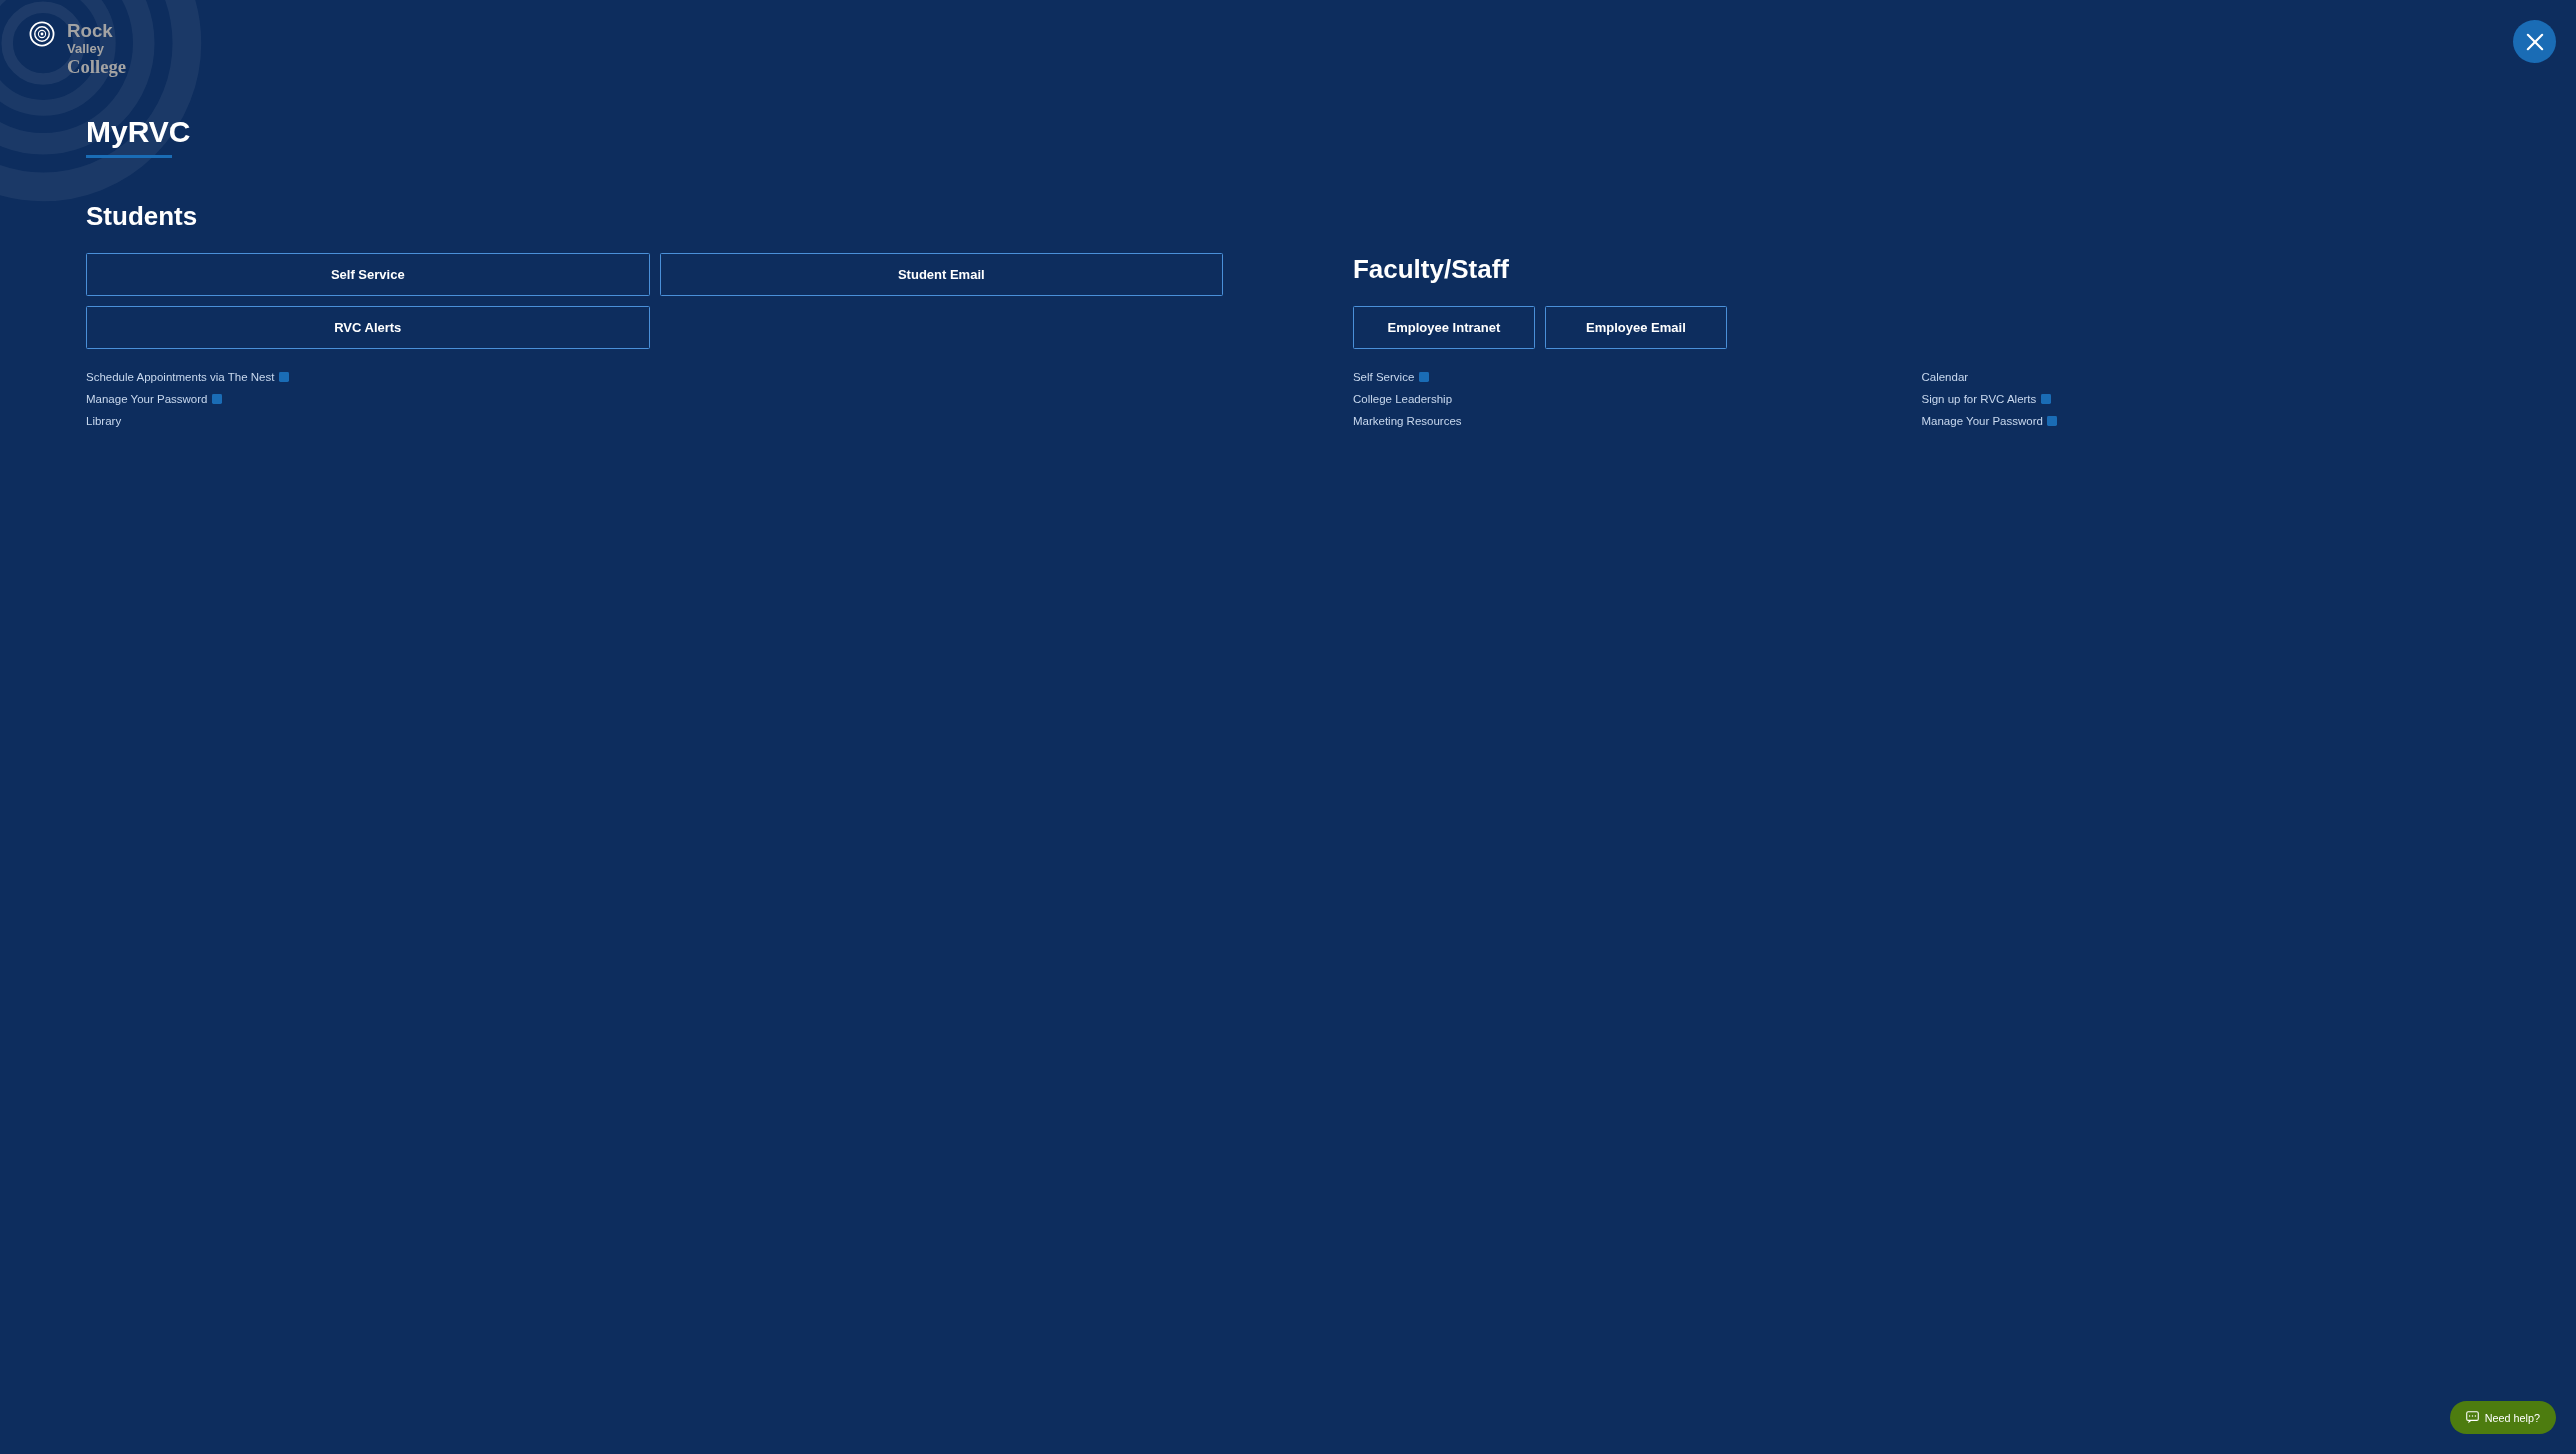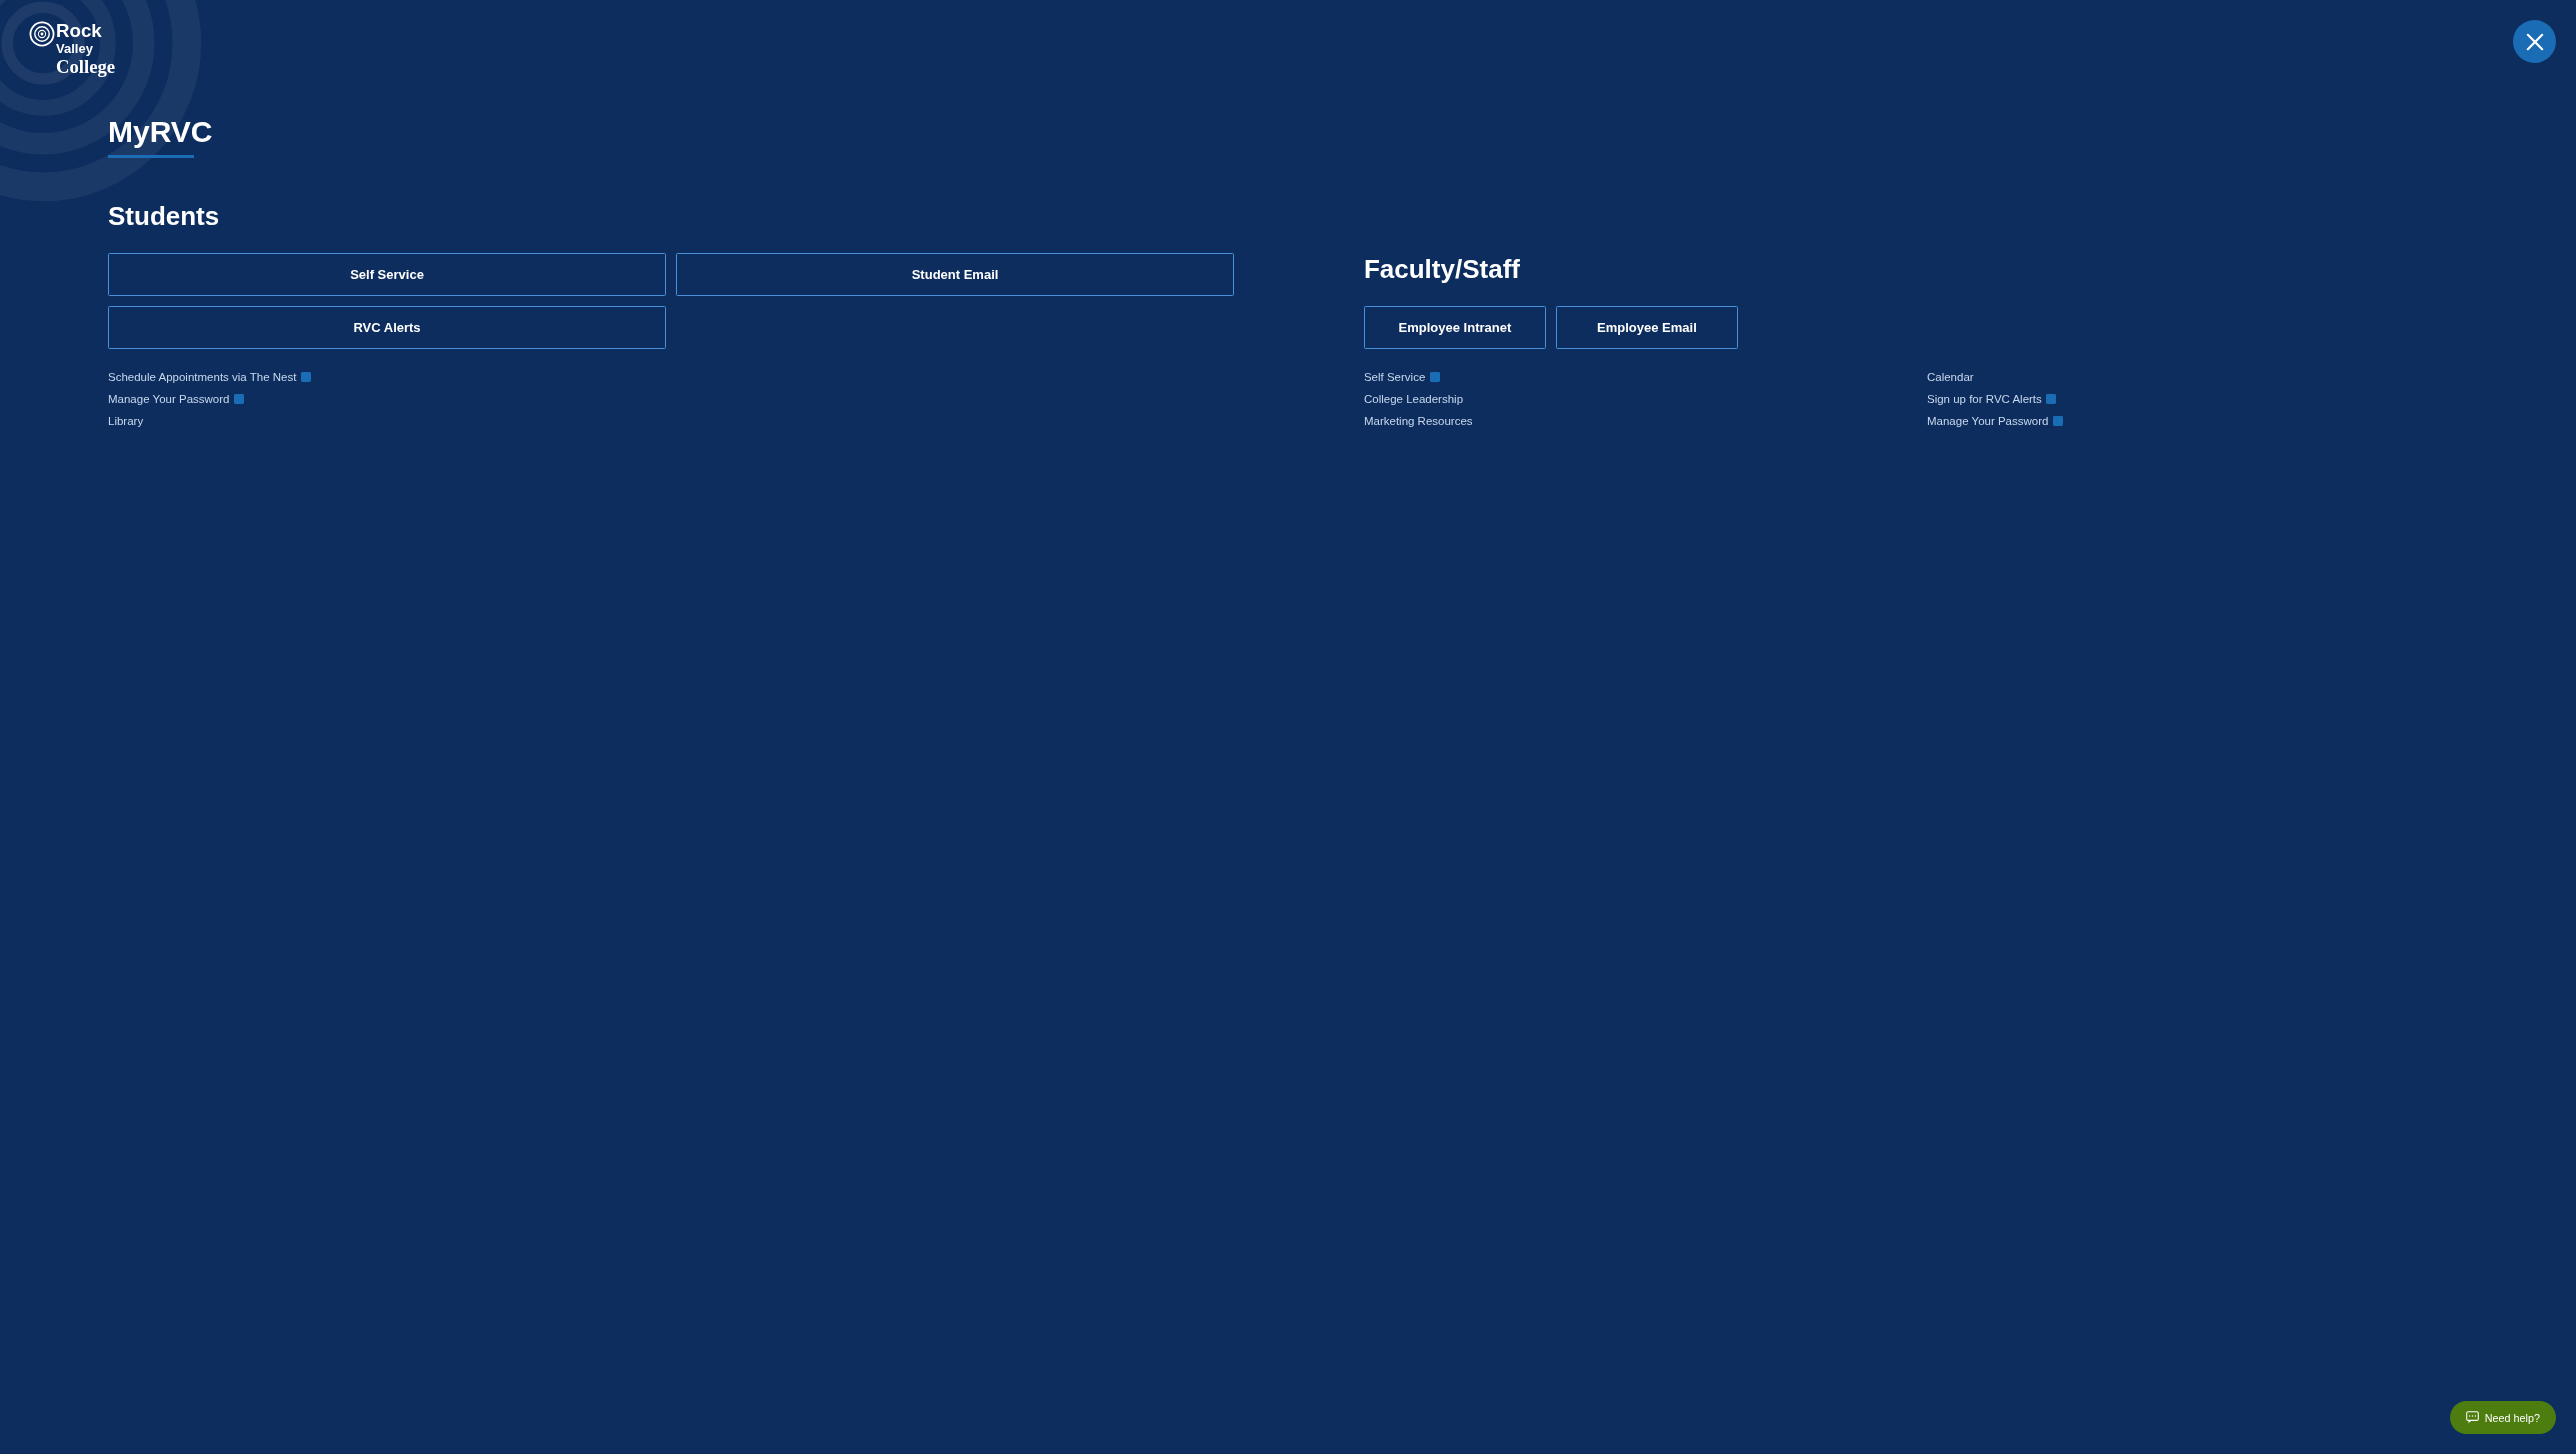--- a/index.html
+++ b/index.html
@@ -46,36 +46,35 @@
     .logo {
       position: absolute;
       top: 20px;
       left: 29px;
       z-index: 10;
     }
     .logo-text {
       font-size: 20px;
       font-weight: bold;
       line-height: 1.2;
-      color: #ffffff;
+      color: #a3a3a3;
       display: flex;
       align-items: flex-start;
-      gap: 1px;
+      gap: 12px;
     }
     .logo-icon {
       width: 26px;
       height: 26px;
       margin-top: 1.4px;
     }
 
     .main-content {
       position: relative;
       z-index: 1;
       padding: 115px 86px 58px 86px;
-      margin-left: 22px;
     }
 
     .myrvc-section {
       margin-bottom: 43px;
     }
     .myrvc-title {
       font-size: 30px;
       font-weight: bold;
       margin-bottom: 5.8px;
     }

